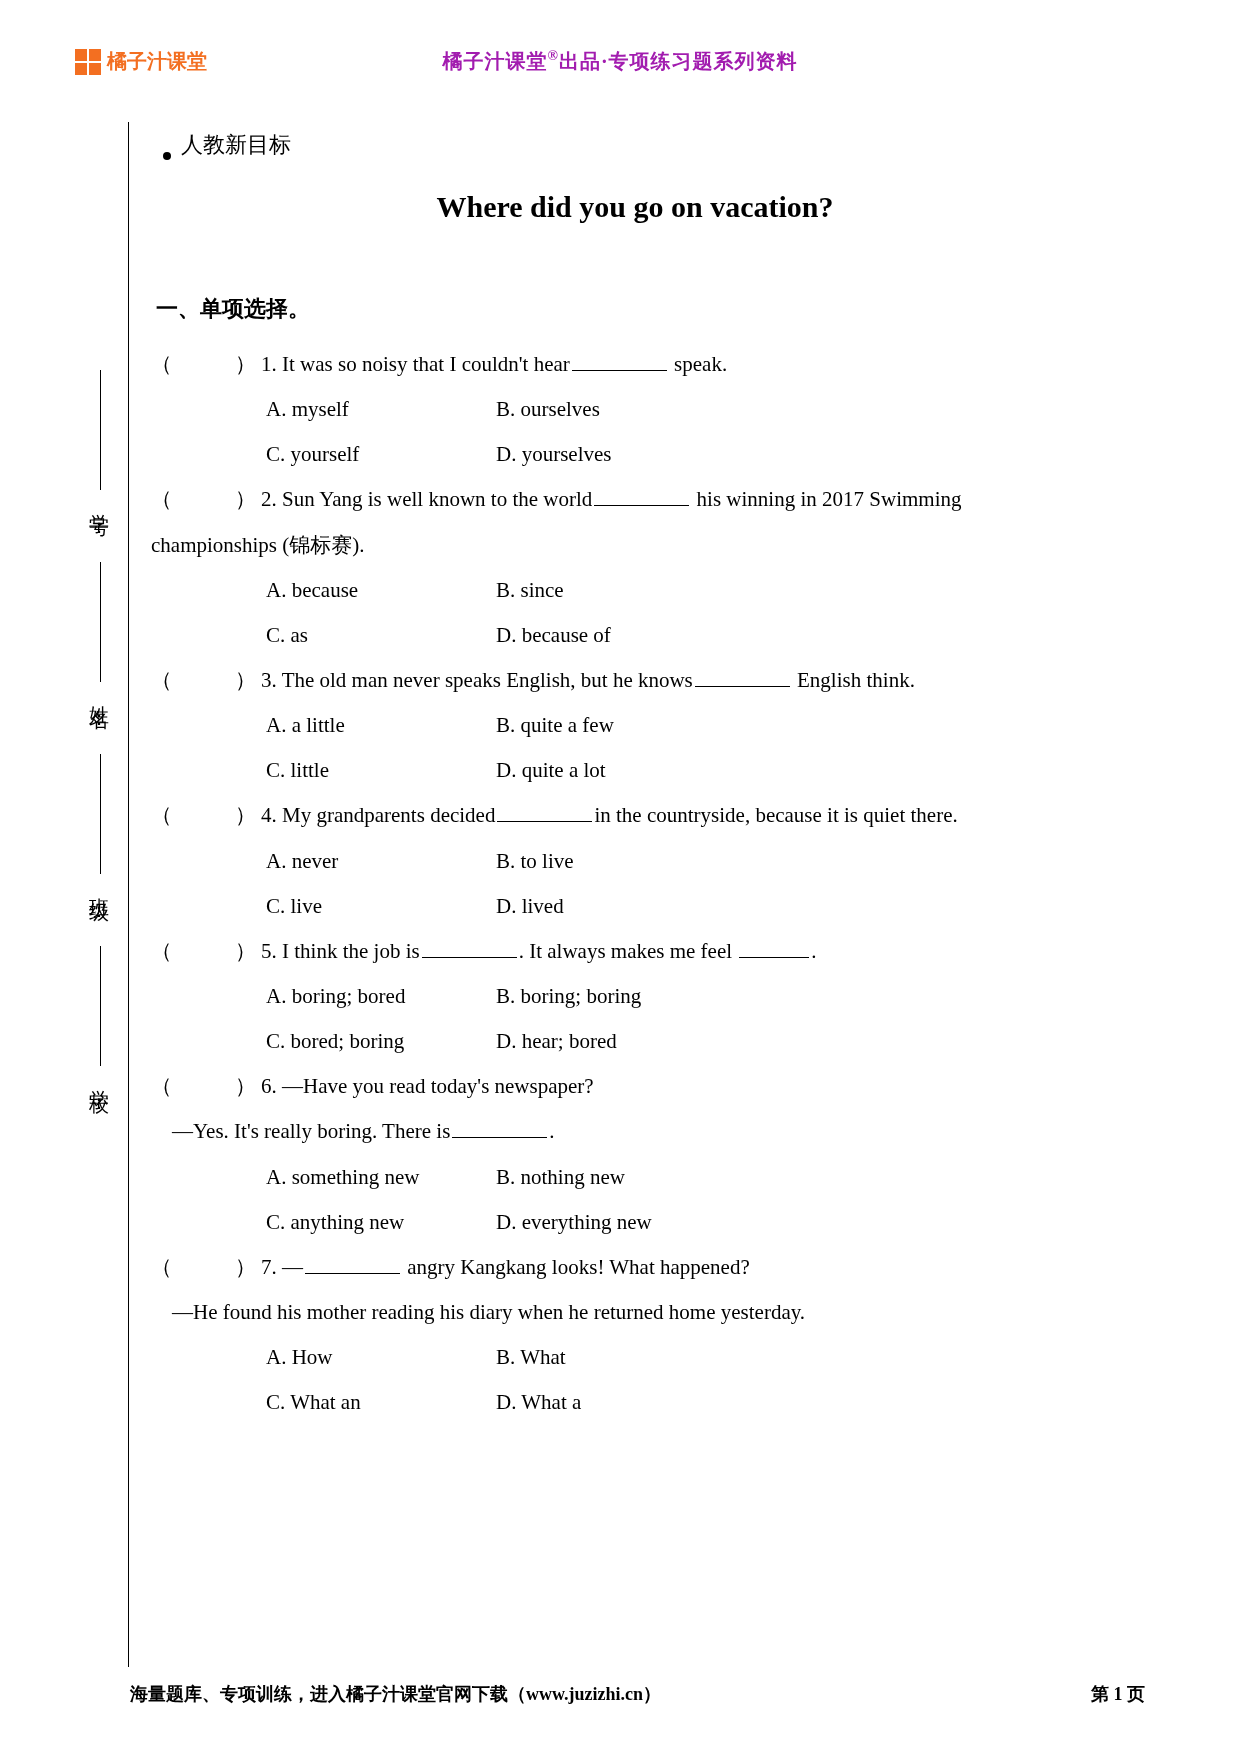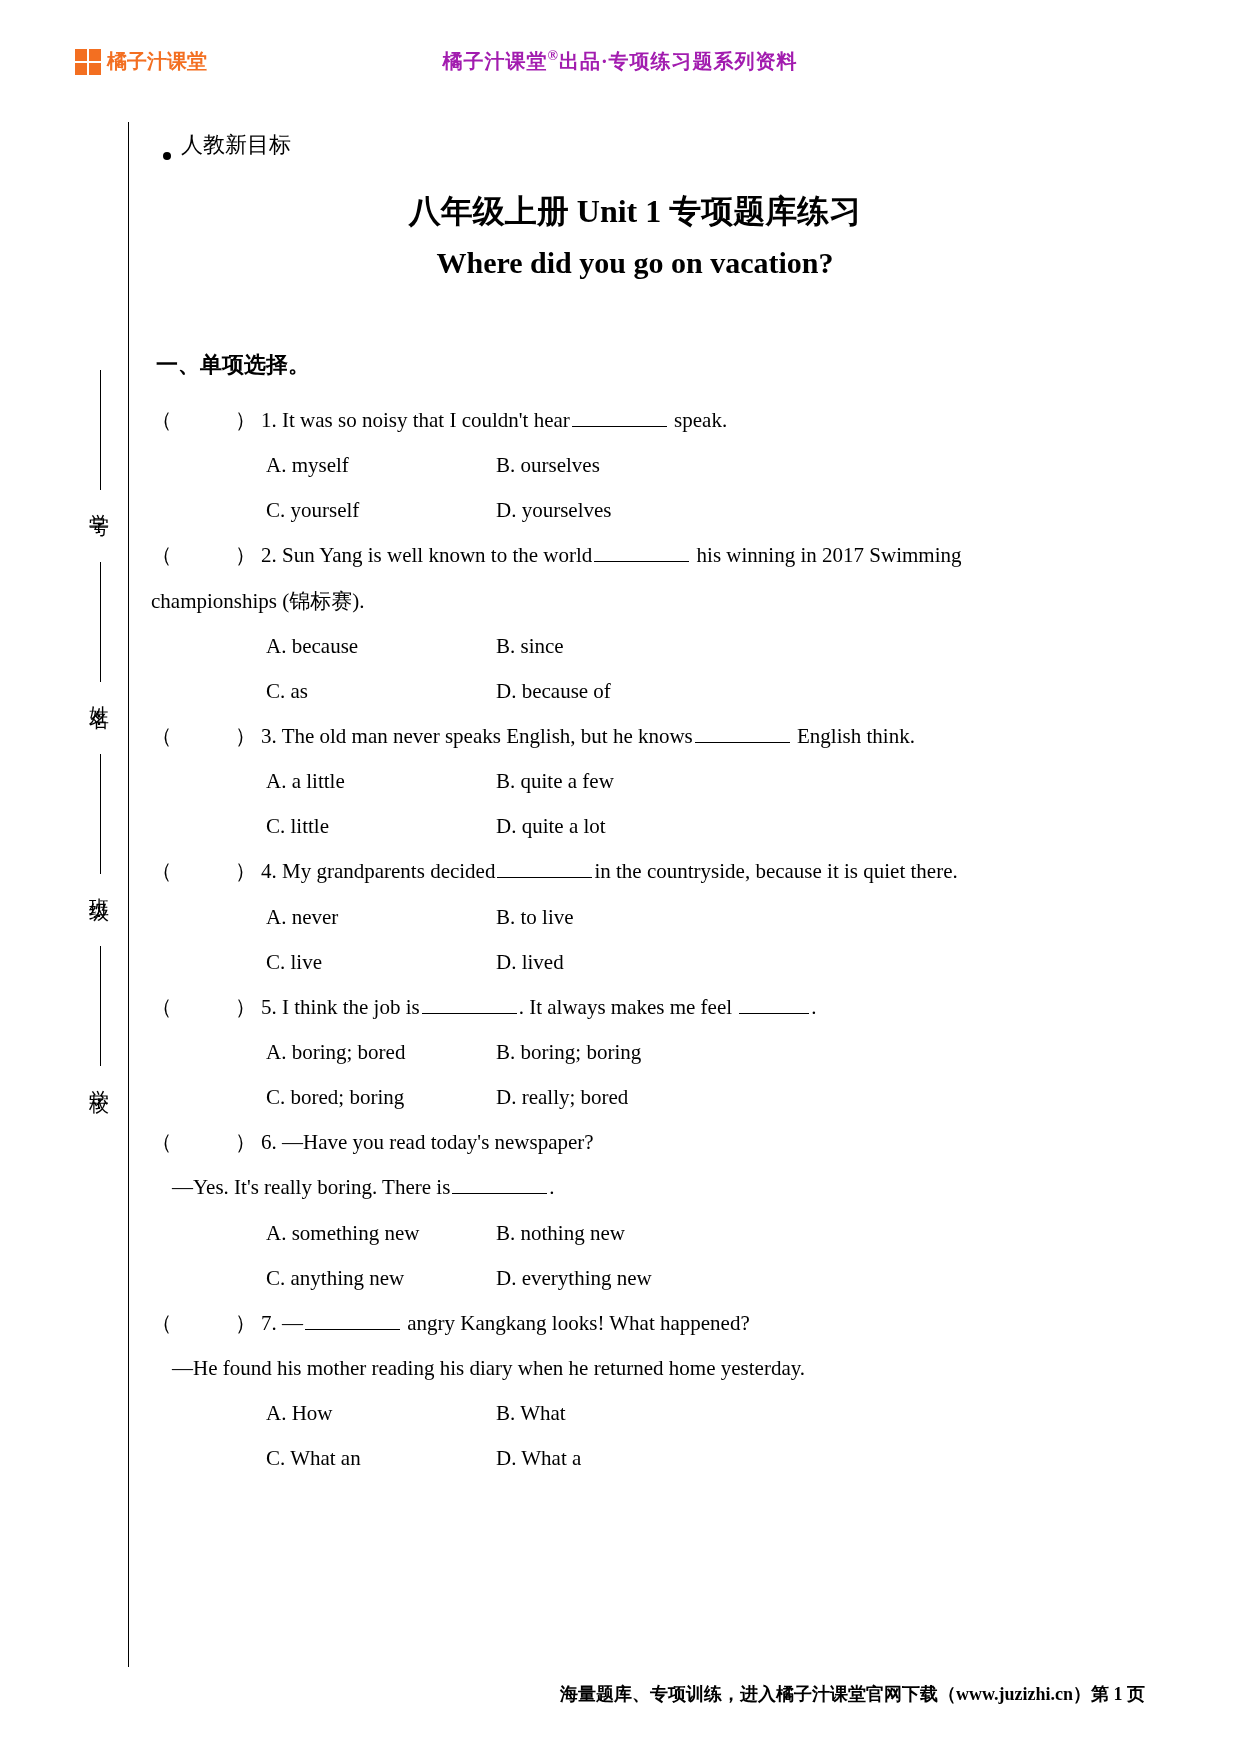--- a/index.html
+++ b/index.html
@@ -155,21 +155,21 @@
     }
     .footer {
       position: absolute;
       bottom: 48px;
       left: 130px;
       right: 95px;
       font-size: 18px;
       font-family: "SimSun", "宋体", serif;
       font-weight: bold;
       display: flex;
-      justify-content: flex-end;
+      justify-content: space-between;
     }
     .sup { font-size: 0.7em; vertical-align: super; }
   </style>
 </head>
 <body>
 
 <div class="header">
   <div class="logo-block">
     <div class="logo-grid">
       <div class="logo-sq"></div>
@@ -209,21 +209,20 @@
   </div>
 </div>
 
 <div class="page-body">
   <div class="curriculum">
     <span class="bullet"></span>
     <span>人教新目标</span>
   </div>
 
   <div class="title-block">
-    <div class="title-cn">八年级上册 Unit 1  专项题库练习</div>
     <div class="title-en">Where did you go on vacation?</div>
   </div>
 
   <div class="section-head">一、单项选择。</div>
 
   <div class="question">
     <span class="stem">
       <span class="paren">（　　　）</span><span>1</span>. <span>It was so noisy that I couldn't hear</span><span class="blank"></span><span> speak.</span>
     </span>
     <div class="opts">
@@ -272,21 +271,21 @@
   </div>
 
   <div class="question">
     <span class="stem">
       <span class="paren">（　　　）</span><span>5</span>. <span>I think the job is</span><span class="blank"></span><span>. It always makes me feel </span><span class="blank short"></span><span>.</span>
     </span>
     <div class="opts">
       <span>A. boring; bored</span>
       <span>B. boring; boring</span>
       <span>C. bored; boring</span>
-      <span>D. really; bored</span>
+      <span>D. hear; bored</span>
     </div>
   </div>
 
   <div class="question">
     <span class="stem">
       <span class="paren">（　　　）</span><span>6</span>. <span>—Have you read today's newspaper?</span>
     </span>
     <span class="stem">&nbsp;&nbsp;&nbsp;&nbsp;<span>—Yes. It's really boring. There is</span><span class="blank"></span><span>.</span></span>
     <div class="opts">
       <span>A. something new</span>

